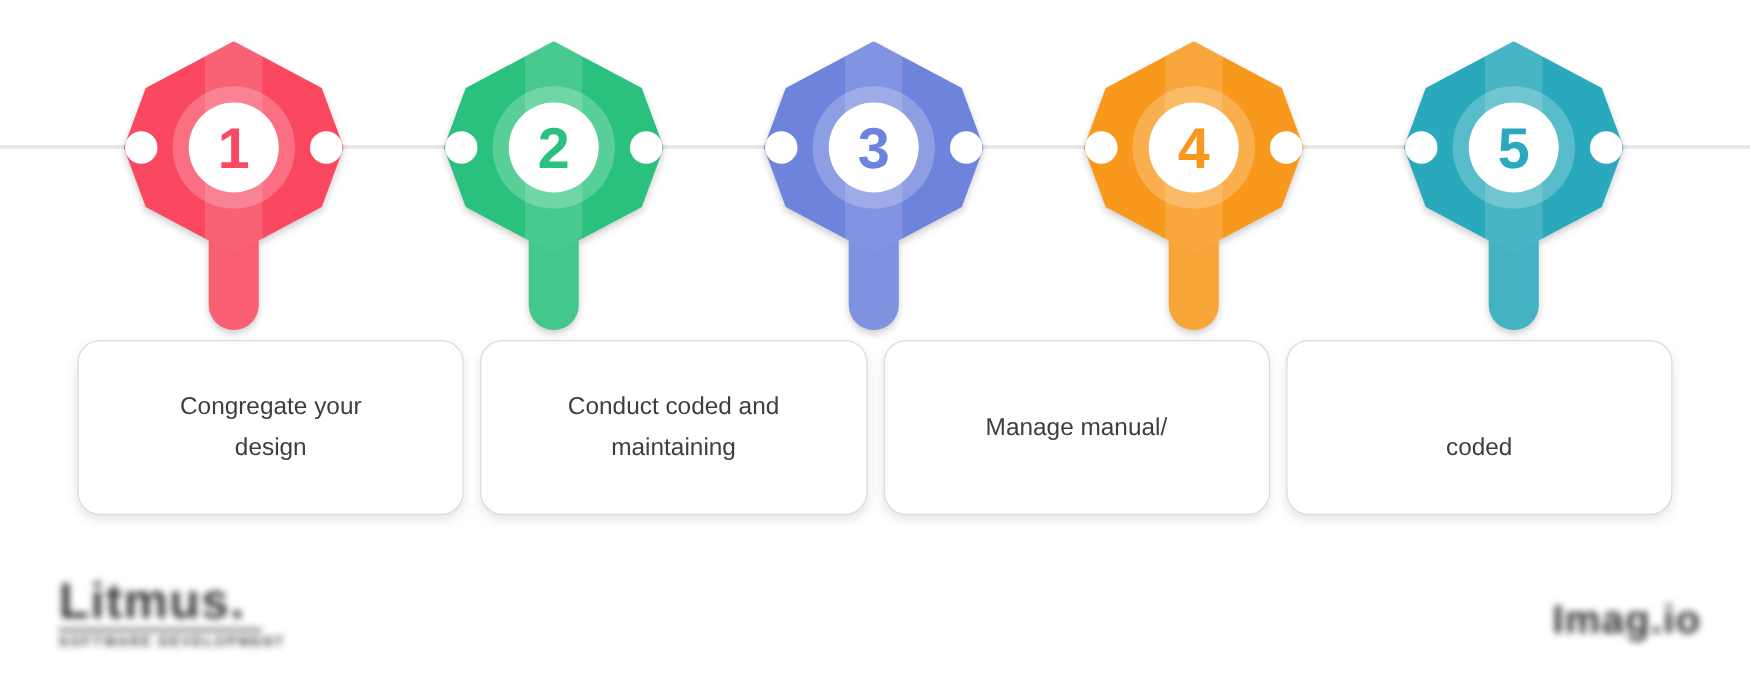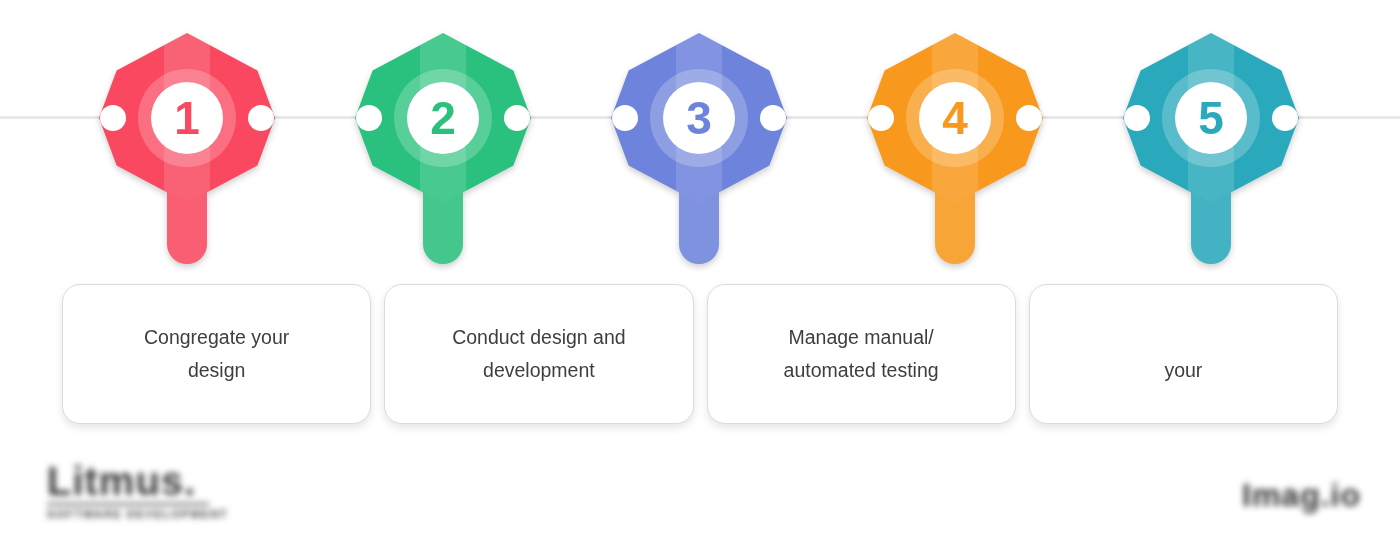--- a/index.html
+++ b/index.html
@@ -21,21 +21,21 @@
          border-radius:20px;}
   .stalk-tint{position:absolute;inset:0;border-radius:20px;background:rgba(255,255,255,0.12);}
   .dot{position:absolute;top:77px;width:26px;height:26px;border-radius:50%;background:#ffffff;}
   .dl{left:1px}.dr{left:149px}
   .circle{position:absolute;left:52px;top:54px;width:72px;height:72px;border-radius:50%;
           background:#ffffff;box-shadow:0 0 0 13px rgba(255,255,255,0.22);
           display:flex;align-items:center;justify-content:center;}
   .num{font-size:46px;font-weight:bold;color:var(--accent);line-height:1;}
 
   
-  .cards{position:absolute;left:62px;right:62px;top:284px;display:flex;gap:13px;}
+  .cards{position:absolute;left:62px;right:62px;top:272px;display:flex;gap:13px;}
   .card{flex:1;height:138px;background:#ffffff;border:1px solid #DBDBDB;border-radius:18px;
         box-shadow:0 4px 9px rgba(0,0,0,0.10);
         display:flex;align-items:center;justify-content:center;text-align:center;}
   .card-text{font-size:19.5px;line-height:33px;color:#3E3E3E;}
 
   
   .wm-left{position:absolute;left:47px;top:460px;color:#3A3A3A;filter:blur(3px);}
   .wm-word{font-size:40px;font-weight:bold;letter-spacing:1px;line-height:1.05;}
   .wm-rule{width:162px;height:2px;background:#3A3A3A;margin-top:1px;}
   .wm-tag{font-size:11px;font-weight:bold;letter-spacing:1.6px;margin-top:3px;white-space:nowrap;}
@@ -121,34 +121,33 @@
 
   <div class="cards">
     <div class="card">
       <div class="card-text">
         <span>Congregate your</span><br>
         <span>design</span>
       </div>
     </div>
     <div class="card">
       <div class="card-text">
-        <span>Conduct design and</span><br>
-        <span>development</span>
+        <span>Conduct coded and</span><br>
+        <span>maintaining</span>
       </div>
     </div>
     <div class="card">
       <div class="card-text">
         <span>Manage manual/</span><br>
-        <span>automated testing</span>
       </div>
     </div>
     <div class="card">
       <div class="card-text">
         <br>
-        <span>your</span>
+        <span>coded</span>
       </div>
     </div>
   </div>
 
   <div class="wm-left">
     <div class="wm-word">Litmus.</div>
     <div class="wm-rule"></div>
     <div class="wm-tag">SOFTWARE DEVELOPMENT</div>
   </div>
   <div class="wm-right">Imag.io</div>

